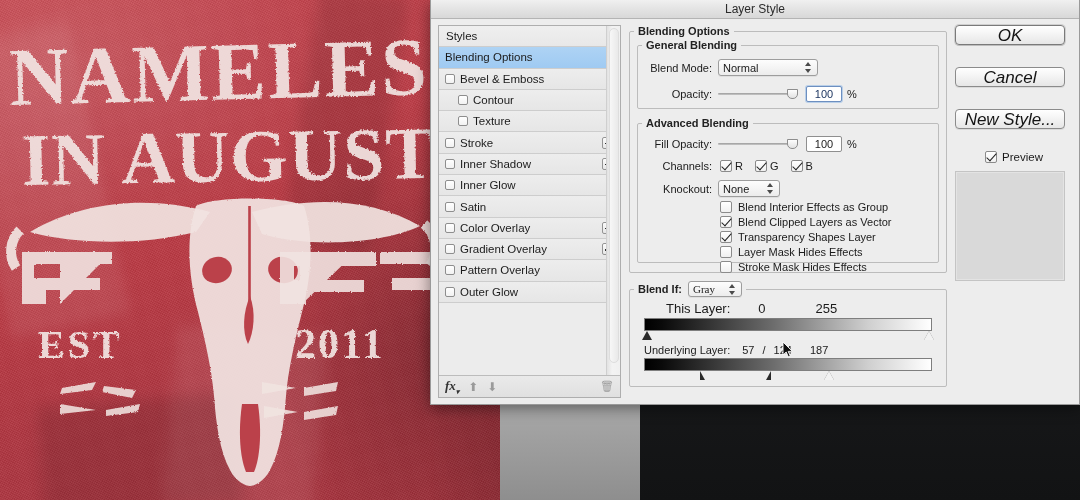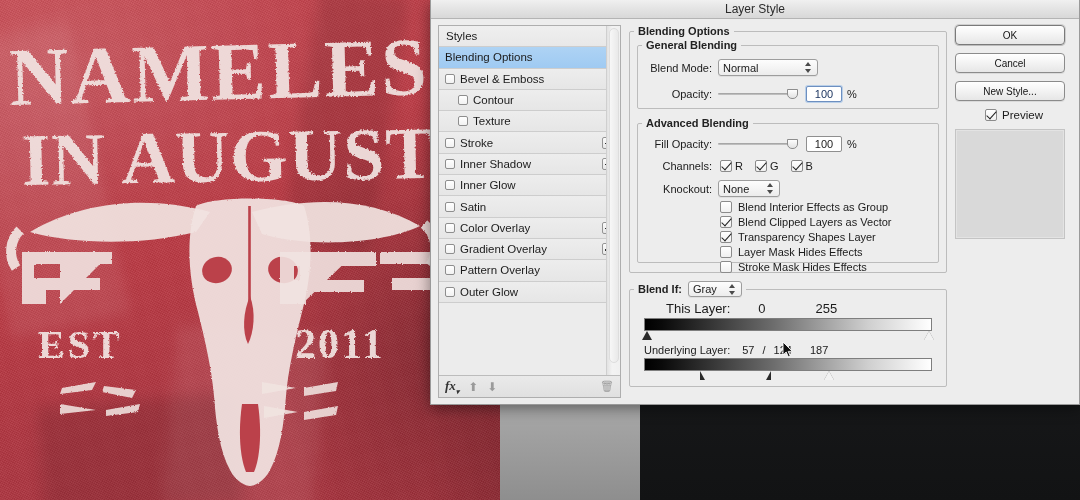--- a/index.html
+++ b/index.html
@@ -170,23 +170,23 @@
              filter:drop-shadow(0 0 0.6px #6a6a6a); }
   .h-halfL { position:absolute; top:0; width:0;height:0;
              border-right:5px solid #2a2a2a; border-top:9px solid transparent; }
   .h-halfR { position:absolute; top:0; width:0;height:0;
              border-left:5px solid #2a2a2a; border-top:9px solid transparent; }
 
   
   .rightcol { position:absolute; left:524px; top:6px; width:118px; }
   .btn {
     width:110px; height:20px; line-height:19px; text-align:center;
-    border:1px solid #8b8b8b; border-radius:4px; font-size:10px;
+    border:1px solid #8b8b8b; border-radius:4px; font-size:17px;
     background:linear-gradient(180deg,#ffffff 0%,#f3f3f3 50%,#e6e6e6 100%);
-    box-shadow:0 1px 0 rgba(0,0,0,.08); margin-bottom:8px; color:#141414;
+    box-shadow:0 1px 0 rgba(0,0,0,.08); margin-bottom:22px; color:#141414;font-style:italic;
   }
   .btn.primary { border-color:#7a7a7a; box-shadow:0 0 0 1px rgba(120,120,120,.25),0 1px 0 rgba(0,0,0,.10); }
   .prev-line { display:flex; align-items:center; justify-content:center; margin-top:2px; font-size:11.5px; }
   .prev-line .cbx2 { margin-right:5px; }
   .thumb-box {
     width:110px; height:110px; margin-top:8px;
     border:1px solid #c4c4c4; background:#d9d9d9;
     box-shadow:inset 0 0 0 1px #e3e3e3;
   }
 
@@ -438,21 +438,21 @@
               <div class="chk-line">
                 <span class="cbx2"></span>
                 <span>Stroke Mask Hides Effects</span>
               </div>
             </div>
         </fieldset>
 
         <fieldset class="grp-bi">
           <legend style="display:flex; align-items:center; gap:6px;">
             <span>Blend If:</span>
-            <span class="select" style="width:54px; font-weight:normal; height:16px;">
+            <span class="select" style="width:54px; font-weight:normal; height:16px;font-family:Liberation Serif, serif;">
               <span class="val">Gray</span>
               <span class="stepper"></span>
             </span>
           </legend>
 
           <div style="padding:4px 14px 0 14px;">
             <div style="display:flex; align-items:flex-start; font-size:13px; padding-left:22px;">
               <span>This Layer:</span>
               <span style="margin-left:28px;">0</span>
               <span style="margin-left:50px;">255</span>

